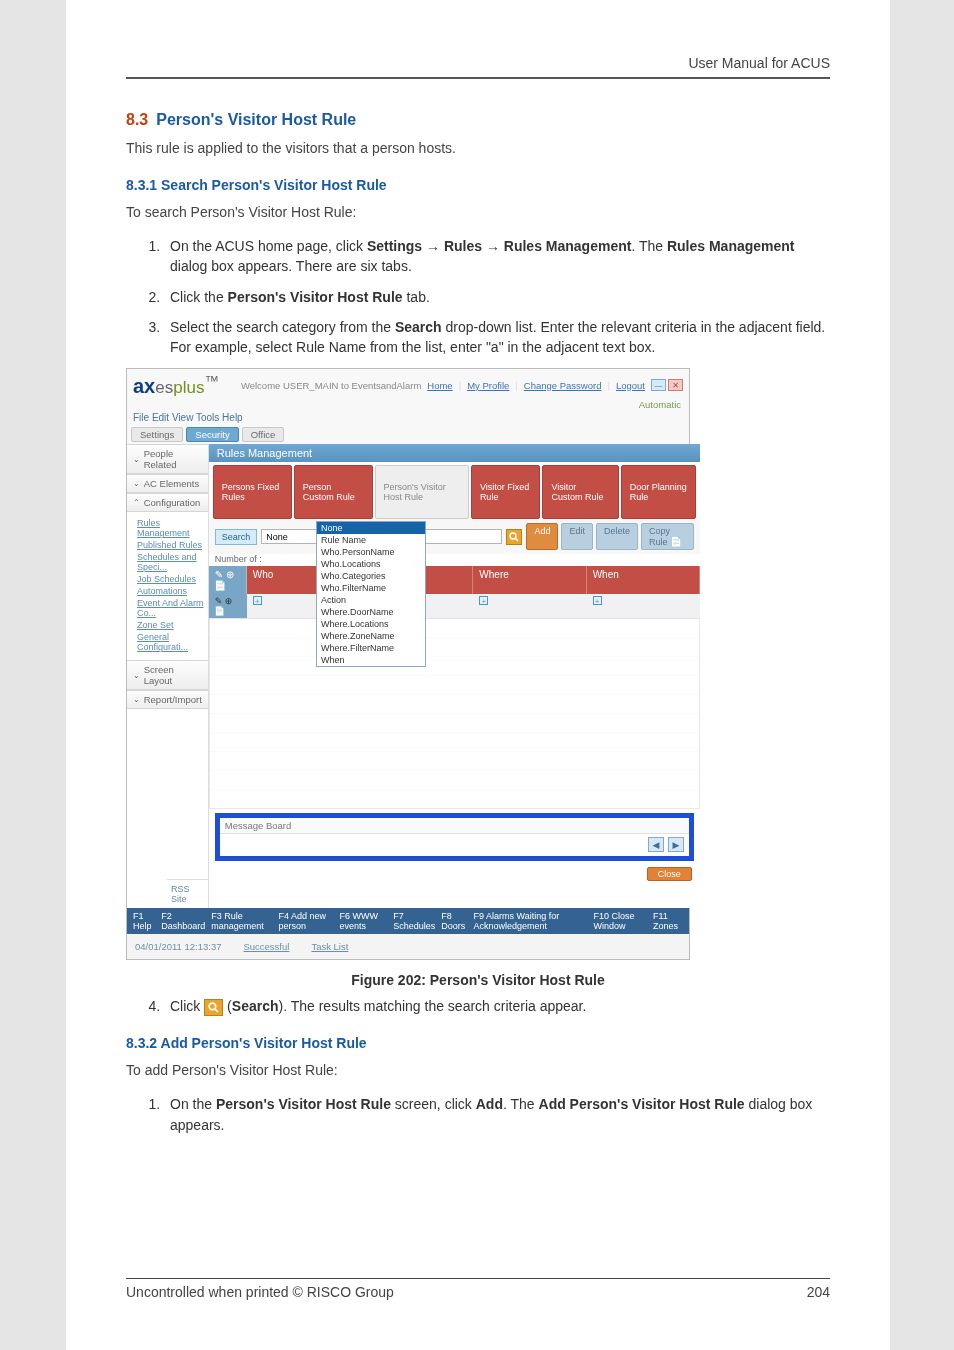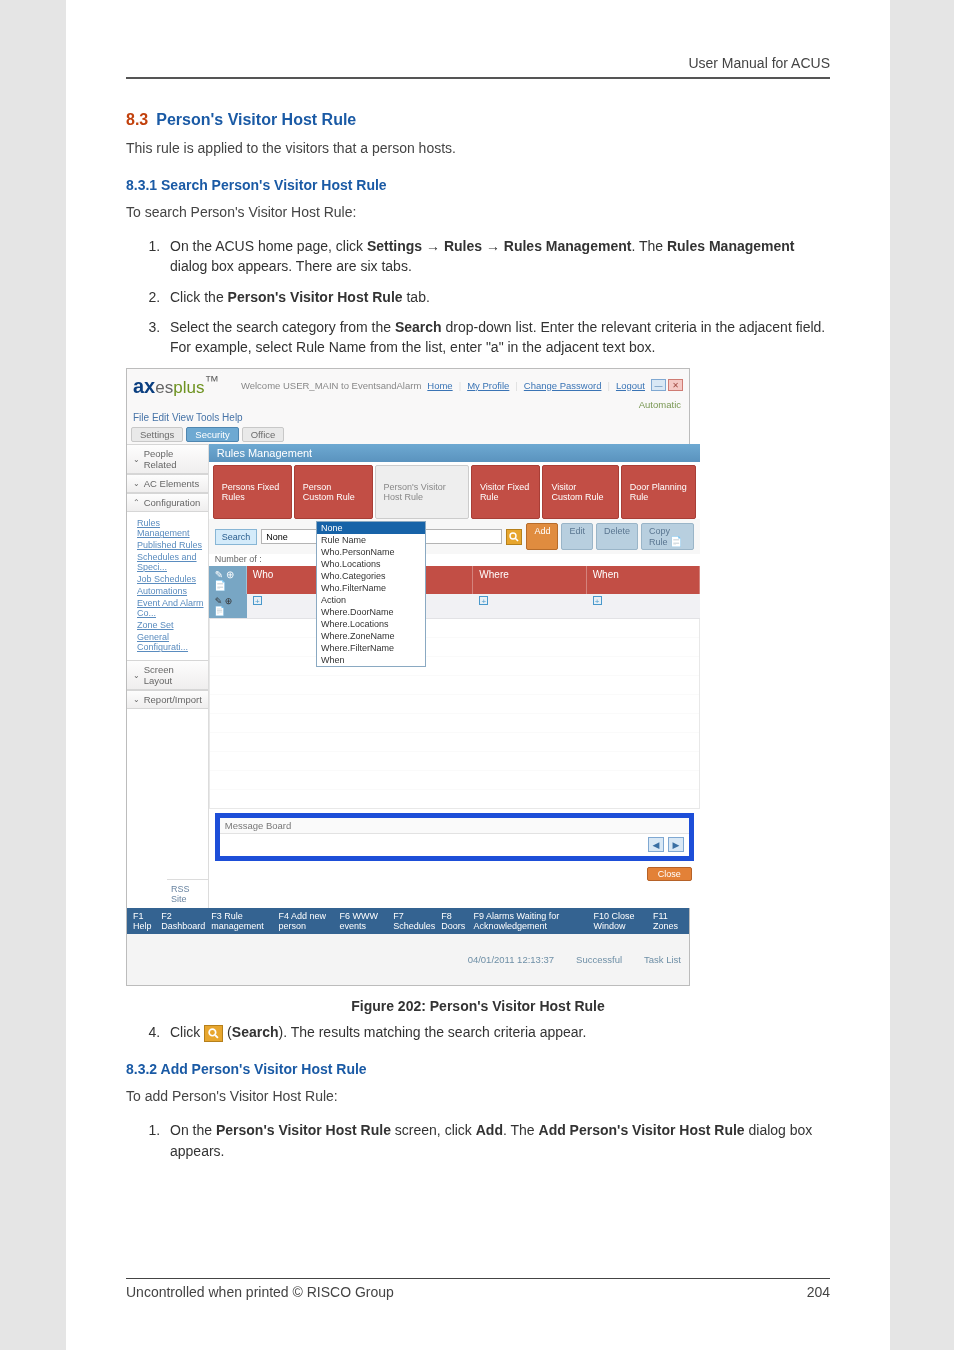--- a/index.html
+++ b/index.html
@@ -106,22 +106,22 @@
   .mc0{ width:38px; background:#78a6c4;}
   .mc .picon{ display:inline-block; width:9px; height:9px; border:1px solid #4998cb; background:#e8f0f6; text-align:center; font-size:8px; line-height:9px; color:#4998cb;}
   .mc1{flex:1;} .mc2{flex:1;} .mc3{flex:1;} .mc4{flex:1;}
   .blank-grid { height:190px; border:1px solid #e8e8e8; border-top:none; background:repeating-linear-gradient(#fff,#fff 18px,#fafafa 18px,#fafafa 19px);}
   .msgboard { border:5px solid #1d4ed8; margin:4px 6px 2px 6px; font-size:9.5px;}
   .msgboard .mh { background:#fafafa; padding:2px 5px; border-bottom:1px solid #e2e2e2; color:#777;}
   .msgboard .mb { height:22px; display:flex; justify-content:flex-end; padding:3px 5px; gap:4px;}
   .navsq { width:16px; height:15px; background:#d9e8f5; border:1px solid #7fa8d2; display:flex; align-items:center; justify-content:center; font-size:9px; color:#3a6fa3;}
   .closebtn { background:#e38137; color:#fff; border:1px solid #b66228; padding:1px 10px; font-size:9px; border-radius:2px; margin-top:4px; float:right; margin-right:8px;}
   .fkeybar { background:#346391; color:#fff; font-size:9px; padding:3px 6px; display:flex; gap:6px; clear:both;}
-  .statusbar { display:flex; justify-content:flex-end; gap:22px; font-size:9.5px; color:#6e8fa6; padding:20px 8px; background:#f4f4f4;}
-  .statusbar .lnk { }
+  .statusbar { display:flex; justify-content:flex-start; gap:22px; font-size:9.5px; color:#6e8fa6; padding:7px 8px; background:#f4f4f4;}
+  .statusbar .lnk { text-decoration:underline;}
   .sidebar-bottom { border-top:1px solid #dcdcdc; padding:4px 4px; color:#6984a1; font-size:9px;margin-left:40px;}
 
   .fig-caption { text-align:center; font-weight:bold; font-size:14px; margin-top:12px; margin-bottom:8px;}
   .inline-ico { width:19px; height:17px; background:#e7a62e; border:1px solid #b6801b; display:inline-flex; align-items:center; justify-content:center; vertical-align:middle;}
   .footer { display:flex; justify-content:space-between; position:absolute; bottom:50px; left:60px; right:60px; font-size:14px; color:#444;}
   .footer .line { border-top: 1.5px solid #444; width:100%; margin-bottom:5px;}
 </style>
 </head>
 <body>
 

